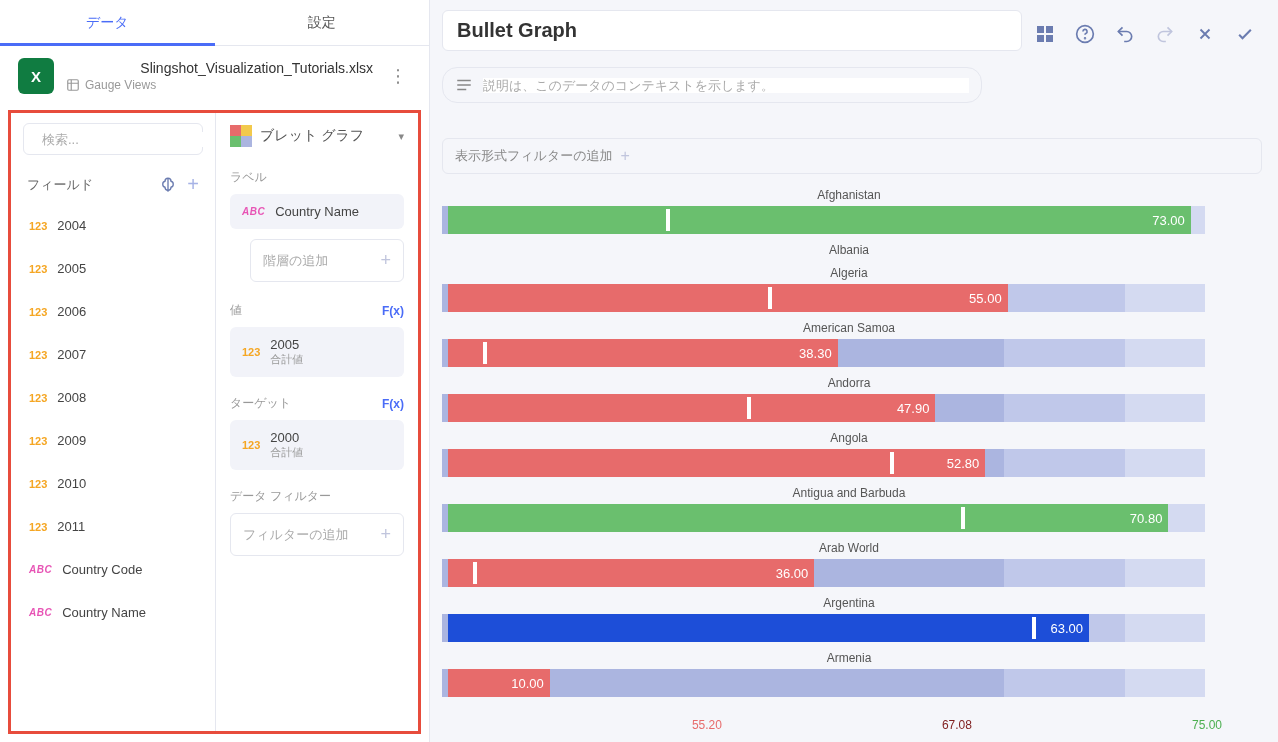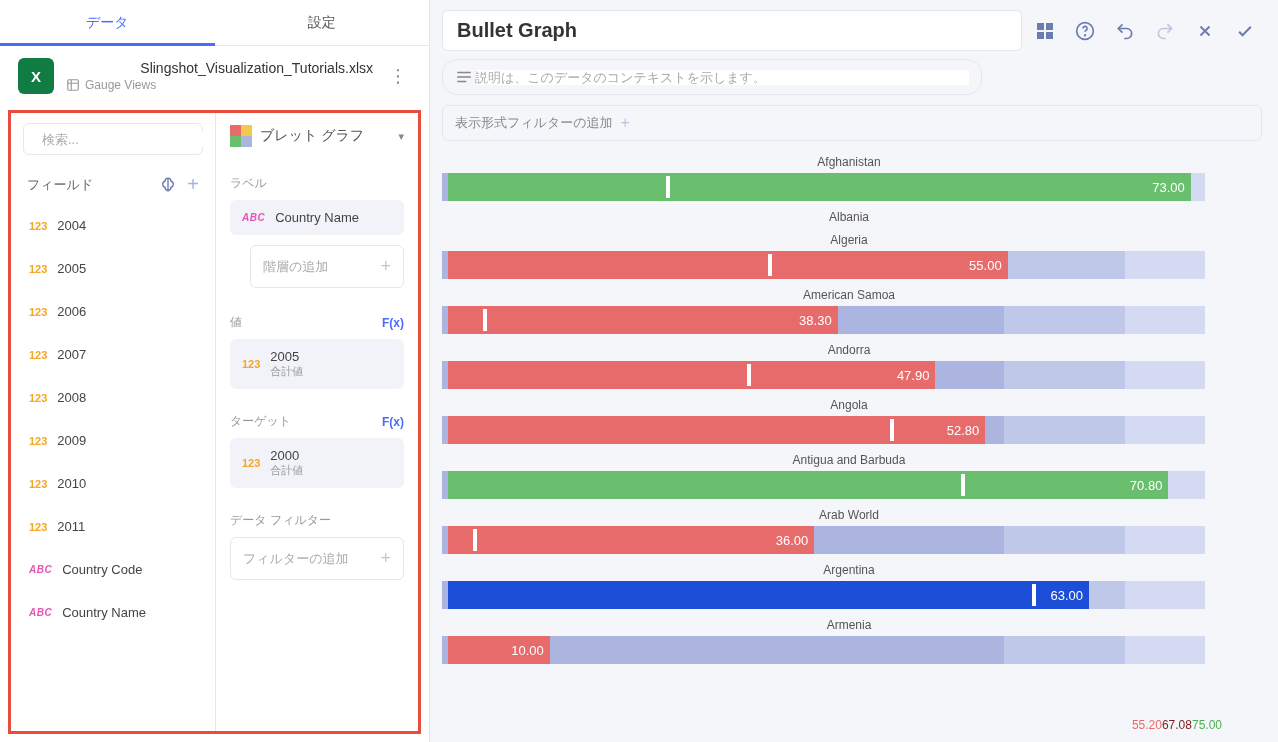--- a/index.html
+++ b/index.html
@@ -31,50 +31,50 @@
 .field-list { flex: 1; overflow-y: auto; padding: 0 6px; }
 .field-item { display: flex; align-items: center; gap: 10px; padding: 14px 12px; cursor: grab; }
 .type-123 { color: #f5a623; font-weight: 700; font-size: 11px; }
 .type-abc { color: #e754b5; font-weight: 700; font-size: 10px; letter-spacing: .5px; font-style: italic; }
 .field-name { color: #444; font-size: 13px; }
 .viz-header { display: flex; align-items: center; gap: 8px; margin-bottom: 14px; }
 .viz-icon { width: 22px; height: 22px; display: inline-flex; flex-wrap: wrap; }
 .viz-icon span { width: 50%; height: 50%; }
 .viz-name { font-size: 14px; color: #555; flex: 1; }
 .chev-down { color: #888; font-size: 11px; }
-.section-label { font-size: 12px; color: #999; margin: 14px 0 8px; display: flex; justify-content: space-between; align-items: center; }
+.section-label { font-size: 12px; color: #999; margin: 8px 0 8px; display: flex; justify-content: space-between; align-items: center; }
 .fx { color: #4a6cf7; font-weight: 600; font-size: 12px; }
 .chip { background: #f2f3f9; border-radius: 6px; padding: 10px 12px; display: flex; align-items: center; gap: 10px; margin-bottom: 10px; }
 .chip-sub { font-size: 11px; color: #999; }
 .chip-main { font-size: 13px; color: #444; }
 .chip-col { display: flex; flex-direction: column; }
 .add-box { border: 1px solid #e5e7ef; border-radius: 6px; padding: 10px 12px; display: flex; align-items: center; justify-content: space-between; color: #aaa; font-size: 13px; margin-bottom: 12px; margin-left: 20px; }
 .add-box.full { margin-left: 0; }
 .right-panel { flex: 1; padding: 10px 16px 10px 12px; display: flex; flex-direction: column; overflow: hidden; }
-.title-row { display: flex; align-items: center; gap: 6px; margin-bottom: 8px; }
+.title-row { display: flex; align-items: flex-end; gap: 6px; margin-bottom: 16px; }
 .title-input { flex: 1; border: 1px solid #e5e7ef; border-radius: 6px; padding: 8px 14px; font-size: 20px; font-weight: 700; color: #333; background: #fff; outline: none; }
 .icon-btn { width: 34px; height: 34px; display: flex; align-items: center; justify-content: center; color: #6b7cb0; cursor: pointer; border-radius: 6px; }
-.desc-row { display: flex; align-items: center; gap: 2px; border: 1px solid #e5e7ef; border-radius: 15px; padding: 8px 12px; margin-bottom: 10px; width: 540px; }
+.desc-row { display: flex; align-items: center; gap: 10px; border: 1px solid #e5e7ef; border-radius: 15px; padding: 8px 12px; margin-bottom: 10px; width: 540px; }
 .desc-row input { border: none; outline: none; flex: 1; font-size: 13px; }
 .desc-row input::placeholder { color: #aaa; }
-.filter-add { display: inline-flex; align-items: center; gap: 8px; border: 1px solid #e5e7ef; border-radius: 6px; padding: 8px 12px; color: #888; font-size: 13px; margin-bottom: 14px; cursor: pointer; }
+.filter-add { display: inline-flex; align-items: center; gap: 8px; border: 1px solid #e5e7ef; border-radius: 6px; padding: 8px 12px; color: #888; font-size: 13px; margin-bottom: 14px; cursor: pointer; margin-top: 25px; }
 .chart-area { flex: 1; overflow-y: auto; padding-right: 6px; position: relative; }
 .bullet-row { margin-bottom: 9px; text-align: center; }
 .bullet-label { font-size: 12px; color: #555; margin-bottom: 4px; }
 .bullet-bar { position: relative; height: 28px; display: flex; width: 100%; }
 .band { height: 100%; }
 .band.b1 { background: #abb5e0; }
 .band.b2 { background: #c0c8ea; }
 .band.b3 { background: #d4daf1; }
 .val-bar { position: absolute; top: 0; left: 6px; height: 100%; display: flex; align-items: center; justify-content: flex-end; color: #fff; font-size: 13px; padding-right: 6px; }
 .val-bar.green { background: #6abf6e; }
 .val-bar.red { background: #e76b6b; }
 .val-bar.yellow { background: #1d4ed8; }
 .target-mark { position: absolute; top: 3px; bottom: 3px; width: 4px; background: #fff; }
-.legend-row { display: flex; justify-content: flex-end; font-size: 12px; padding: 6px 40px 0 0; }
+.legend-row { display: flex; justify-content: flex-end; gap: 220px; font-size: 12px; padding: 6px 40px 0 0; }
 .legend-red { color: #e76b6b; }
 .legend-yellow { color: #7f1d1d; }
 .legend-green { color: #4caf50; }
 .grid-icon { display: inline-grid; grid-template-columns: 1fr 1fr; grid-template-rows: 1fr 1fr; gap: 2px; width: 16px; height: 16px; }
 .grid-icon span { background: #6b7cb0; }
 svg { display: block; }
 </style>
 </head>
 <body>
 

